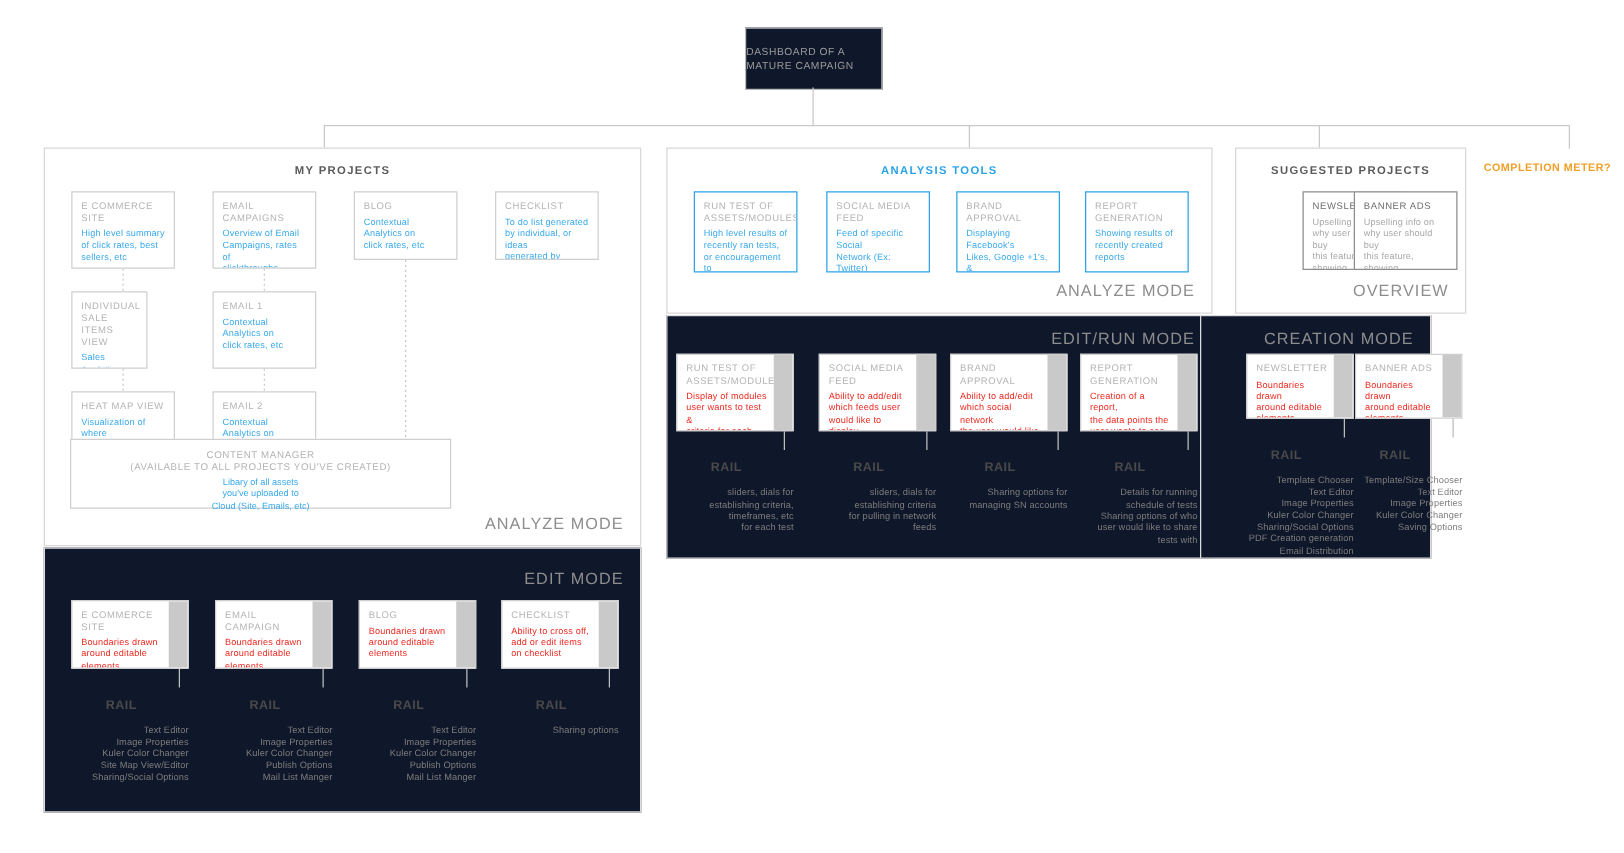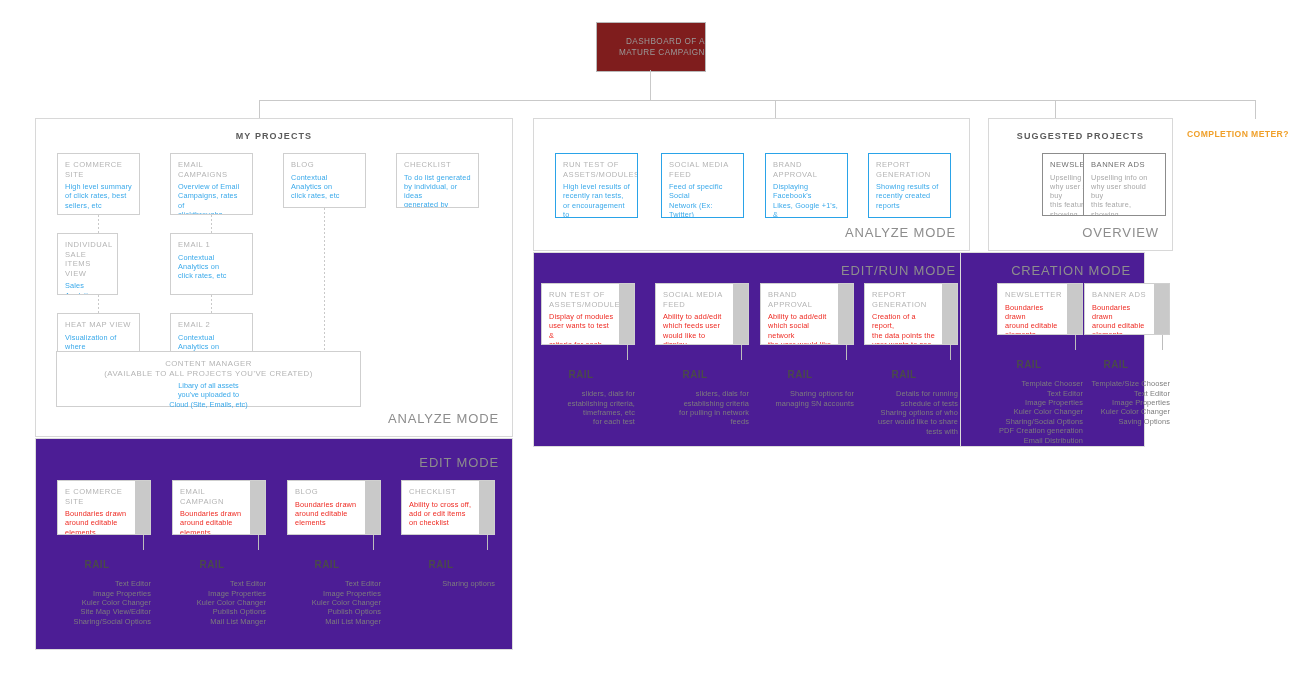--- a/index.html
+++ b/index.html
@@ -6,37 +6,37 @@
   body{
     width:1299px;height:682px;position:relative;overflow:hidden;
     font-family:"Liberation Sans","DejaVu Sans",sans-serif;
     -webkit-font-smoothing:antialiased;
   }
   .abs{position:absolute;}
 
   
   #root-node{
     left:596px;top:22px;width:108px;height:48px;
-    border:1px solid #b9b9b9;background:#7f1d1d;
+    border:1px solid #b9b9b9;background:#0f172a;
     display:flex;align-items:center;justify-content:center;
-    text-align:right;
+    text-align:left;
   }
   #root-node .rt{
     font-size:8.2px;color:#9a9a9a;letter-spacing:.45px;line-height:11px;
   }
 
   
   .ln{position:absolute;background:#c9c9c9;}
   .vline{width:1px;}
   .hline{height:1px;}
 
   
   .panel{position:absolute;border:1px solid #d8d8d8;box-sizing:border-box;}
   .panel.white{background:#ffffff;}
-  .panel.grey{background:#4c1d95;border-color:#dcdcdc;text-decoration:underline;}
+  .panel.grey{background:#0f172a;border-color:#dcdcdc;text-decoration:underline;}
 
   .panel-title{
     position:absolute;top:12px;left:0;right:0;text-align:center;
     font-size:9px;font-weight:bold;letter-spacing:1.1px;color:#5a5a5a;
   }
   .panel-title.blue{color:#2aa3e8;}
 
   .mode-label{
     position:absolute;right:13px;font-size:13px;letter-spacing:.85px;
     color:#8d8d8d;
@@ -251,20 +251,21 @@
 add or edit items
 on checklist</div>
 </div>
 <div class="solid-drop" style="left:487px;top:535px;height:15px;"></div>
 <div class="rail-desc" style="left:387px;top:551px;width:108px;">
   <div class="rh">RAIL</div>
   <div>Sharing options</div>
 </div>
 
 <div class="panel white" style="left:533px;top:118px;width:437px;height:133px;">
+  <div class="panel-title blue">ANALYSIS TOOLS</div>
   <div class="mode-label" style="bottom:10px;">ANALYZE MODE</div>
 </div>
 
 <div class="box blue" style="left:555px;top:153px;width:83px;height:65px;">
   <div class="bt">RUN TEST OF
 ASSETS/MODULES</div>
   <div class="bd blue">High level results of
 recently ran tests,
 or encouragement to
 explore feature</div>

